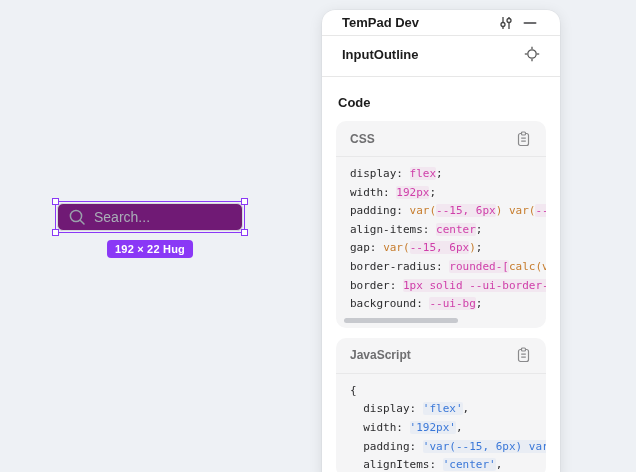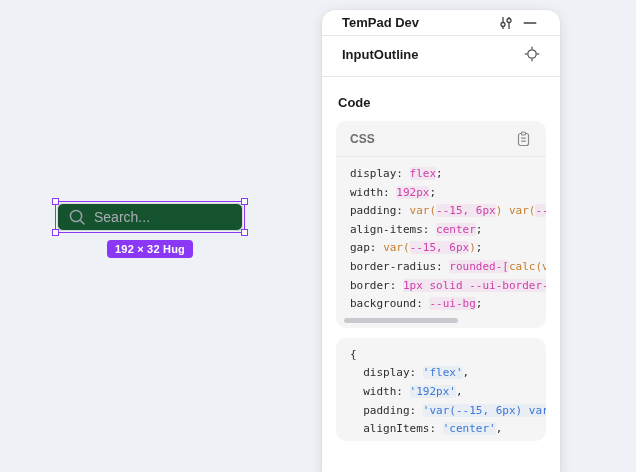--- a/index.html
+++ b/index.html
@@ -10,21 +10,21 @@
     position:relative;
   }
 
   
   .selection {
     position:absolute; left:55px; top:201px; width:190px; height:32px;
     border:1px solid var(--accent, #8a38f6);
   }
   .canvas-input {
     position:absolute; inset:1px;
-    background:#14532d;
+    background:#701a75;
     border:1px solid #d7dade;
     border-radius:6px;
     display:flex; align-items:center; gap:8px;
     padding:0 10px;
   }
   .canvas-input .ph { color:#a9aeb7; font-size:14px; }
   .handle {
     position:absolute; width:7px; height:7px;
     background:#ffffff; border:1px solid var(--accent, #8a38f6);
   }
@@ -102,21 +102,21 @@
         </svg>
       </span>
       <span class="ph">Search...</span>
     </div>
     <div class="handle tl"></div>
     <div class="handle tr"></div>
     <div class="handle bl"></div>
     <div class="handle br"></div>
   </div>
 
-  <div class="size-badge">192 × 32 Hug</div>
+  <div class="size-badge">192 × 22 Hug</div>
 </div>
 
 <div class="panel">
 
   <div class="panel-header">
     <span class="panel-title">TemPad Dev</span>
     <span class="hdr-btn">
       <svg width="16" height="16" viewBox="0 0 16 16" fill="none" stroke="#444" stroke-width="1.3">
         <line x1="5" y1="2" x2="5" y2="7.5"></line>
         <circle cx="5" cy="9.5" r="2" fill="#fff"></circle>
@@ -158,16 +158,27 @@
           <line x1="5.2" y1="7.2" x2="9.8" y2="7.2"></line>
           <line x1="5.2" y1="10.2" x2="9.8" y2="10.2"></line>
         </svg>
       </span>
     </div>
     <div class="code-lines"><div class="code-line"><span class="tok-plain">display: </span><span class="tok-value">flex</span><span class="tok-plain">;</span></div><div class="code-line"><span class="tok-plain">width: </span><span class="tok-value">192px</span><span class="tok-plain">;</span></div><div class="code-line"><span class="tok-plain">padding: </span><span class="tok-func">var(</span><span class="tok-value">--15, 6px</span><span class="tok-func">)</span><span class="tok-plain"> </span><span class="tok-func">var(</span><span class="tok-value">--1</span></div><div class="code-line"><span class="tok-plain">align-items: </span><span class="tok-value">center</span><span class="tok-plain">;</span></div><div class="code-line"><span class="tok-plain">gap: </span><span class="tok-func">var(</span><span class="tok-value">--15, 6px</span><span class="tok-func">)</span><span class="tok-plain">;</span></div><div class="code-line"><span class="tok-plain">border-radius: </span><span class="tok-value">rounded-[</span><span class="tok-func">calc(var(</span></div><div class="code-line"><span class="tok-plain">border: </span><span class="tok-value">1px solid --ui-border-</span></div><div class="code-line"><span class="tok-plain">background: </span><span class="tok-value">--ui-bg</span><span class="tok-plain">;</span></div></div>
     <div class="hscrollbar"></div>
   </div>
 
   <div class="code-block">
+    <div class="code-block-header">
+      <span class="code-block-label">JavaScript</span>
+      <span class="copy-btn">
+        <svg width="15" height="16" viewBox="0 0 15 16" fill="none" stroke="#8a8a8c" stroke-width="1.2">
+          <rect x="2.5" y="2.5" width="10" height="12" rx="2"></rect>
+          <rect x="5.5" y="1" width="4" height="3" rx="1" fill="#f5f5f6"></rect>
+          <line x1="5.2" y1="7.2" x2="9.8" y2="7.2"></line>
+          <line x1="5.2" y1="10.2" x2="9.8" y2="10.2"></line>
+        </svg>
+      </span>
+    </div>
     <div class="code-lines"><div class="code-line"><span class="tok-plain">{</span></div><div class="code-line"><span class="tok-plain">  display: </span><span class="tok-string">'flex'</span><span class="tok-plain">,</span></div><div class="code-line"><span class="tok-plain">  width: </span><span class="tok-string">'192px'</span><span class="tok-plain">,</span></div><div class="code-line"><span class="tok-plain">  padding: </span><span class="tok-string">'var(--15, 6px) var</span></div><div class="code-line"><span class="tok-plain">  alignItems: </span><span class="tok-string">'center'</span><span class="tok-plain">,</span></div></div>
   </div>
 
 </div>
 
 </body></html>

